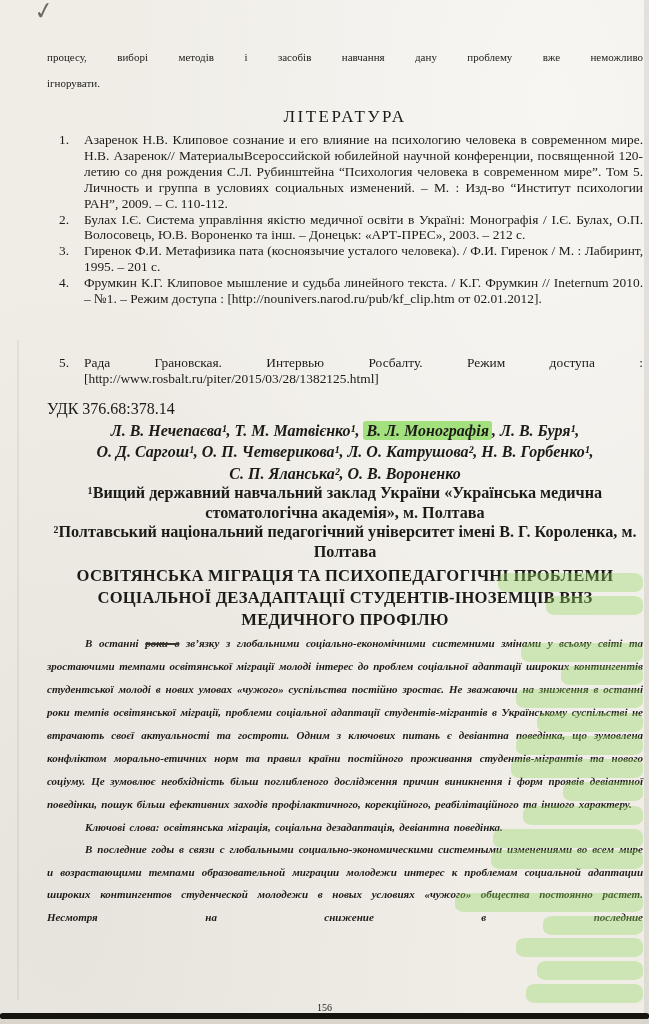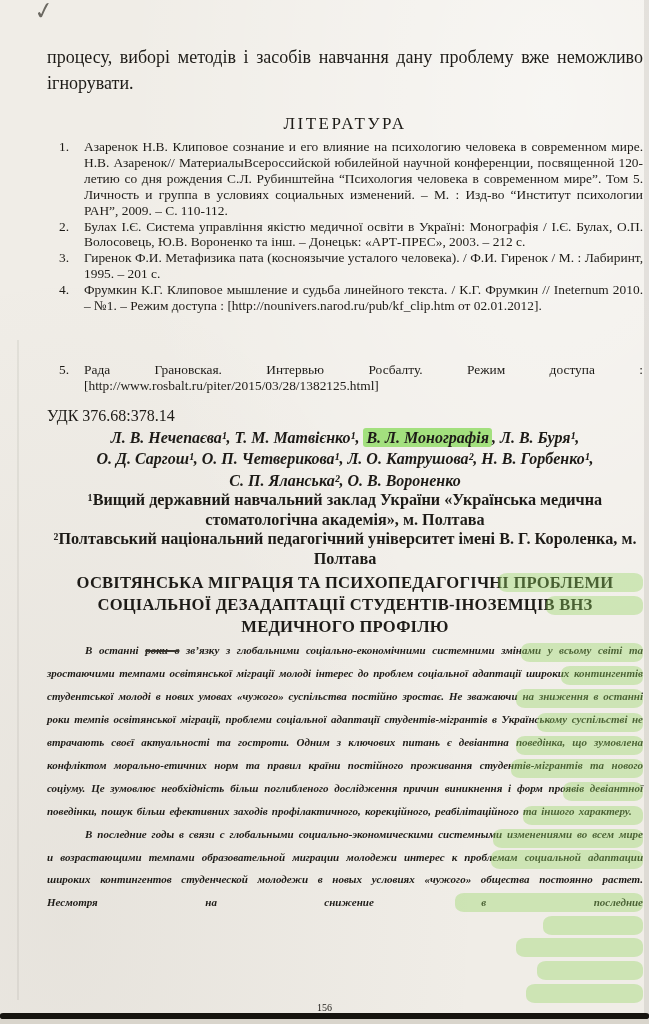--- a/index.html
+++ b/index.html
@@ -2,21 +2,21 @@
 <html><head>
 <meta charset="utf-8">
 <style>
   html,body{margin:0;padding:0;background:#b9b6ae;}
   .page{position:relative;width:649px;height:1024px;margin:0 auto;overflow:hidden;
         background:#f0ede7;
         background-image:radial-gradient(ellipse at 85% 10%, rgba(255,255,255,.5), rgba(0,0,0,0) 55%),
                          radial-gradient(ellipse at 10% 90%, rgba(120,110,95,.08), rgba(0,0,0,0) 50%);
         font-family:"Liberation Serif", serif; color:#1d1b17;}
   .content{position:absolute;left:47px;top:0;width:596px;}
-  .intro{margin-top:44px;font-size:18px;line-height:26px;}
+  .intro{margin-top:44px;font-size:11px;line-height:26px;}
   .intro .l1{display:block;text-align:justify;text-align-last:justify;}
   .lit-head{margin-top:7px;text-align:center;font-size:17px;letter-spacing:2.5px;}
   .refs{margin:5px 0 0 0;padding:0 0 0 37px;font-size:13.4px;line-height:15.9px;text-align:justify;
         list-style:none;counter-reset:ref;}
   .refs li{position:relative;counter-increment:ref;}
   .refs li::before{content:counter(ref) ".";position:absolute;left:-25px;}
   .ref-l1{display:block;text-align:justify;text-align-last:justify;margin-top:48px;}
   .ref-l2{display:block;}
   .udc{margin-top:13px;font-size:16px;}
   .authors{margin-top:2px;text-align:center;font-weight:bold;font-style:italic;font-size:16px;line-height:21.5px;}
@@ -69,20 +69,21 @@
       <span>С. П. Яланська², О. В. Вороненко</span>
     </div>
 
     <div class="affil">¹Вищий державний навчальний заклад України «Українська медична стоматологічна академія», м. Полтава</div>
     <div class="affil">²Полтавський національний педагогічний університет імені В. Г. Короленка, м. Полтава</div>
 
     <div class="title">ОСВІТЯНСЬКА МІГРАЦІЯ ТА ПСИХОПЕДАГОГІЧНІ ПРОБЛЕМИ СОЦІАЛЬНОЇ ДЕЗАДАПТАЦІЇ СТУДЕНТІВ-ІНОЗЕМЦІВ ВНЗ МЕДИЧНОГО ПРОФІЛЮ</div>
 
     <p class="abstract"><span>В останні </span><span class="struck">роки в</span><span> зв’язку з глобальними соціально-економічними системними змінами у всьому світі та зростаючими темпами освітянської міграції молоді інтерес до проблем соціальної адаптації широких контингентів студентської молоді в нових умовах «чужого» суспільства постійно зростає. Не зважаючи на зниження в останні роки темпів освітянської міграції, проблеми соціальної адаптації студентів-мігрантів в Українському суспільстві не втрачають своєї актуальності та гостроти. Одним з ключових питань є девіантна поведінка, що зумовлена конфліктом морально-етичних норм та правил країни постійного проживання студентів-мігрантів та нового соціуму. Це зумовлює необхідність більш поглибленого дослідження причин виникнення і форм проявів девіантної поведінки, пошук більш ефективних заходів профілактичного, корекційного, реабілітаційного та іншого характеру.</span></p>
 
+    <p class="abstract kw"><span>Ключові слова:</span><span> освітянська міграція, соціальна дезадаптація, девіантна поведінка.</span></p>
 
     <p class="abstract ru">В последние годы в связи с глобальными социально-экономическими системными изменениями во всем мире и возрастающими темпами образовательной миграции молодежи интерес к проблемам социальной адаптации широких контингентов студенческой молодежи в новых условиях «чужого» общества постоянно растет. Несмотря на снижение в последние</p>
 
   </div>
 
   <div class="pagenum">156</div>
   <div class="bottom-bar"></div>
   <div class="bottom-under"></div>
 <div class="mark" style="top: 573px; width: 145px;"></div>
     <div class="mark" style="top: 596px; width: 97px;"></div>

